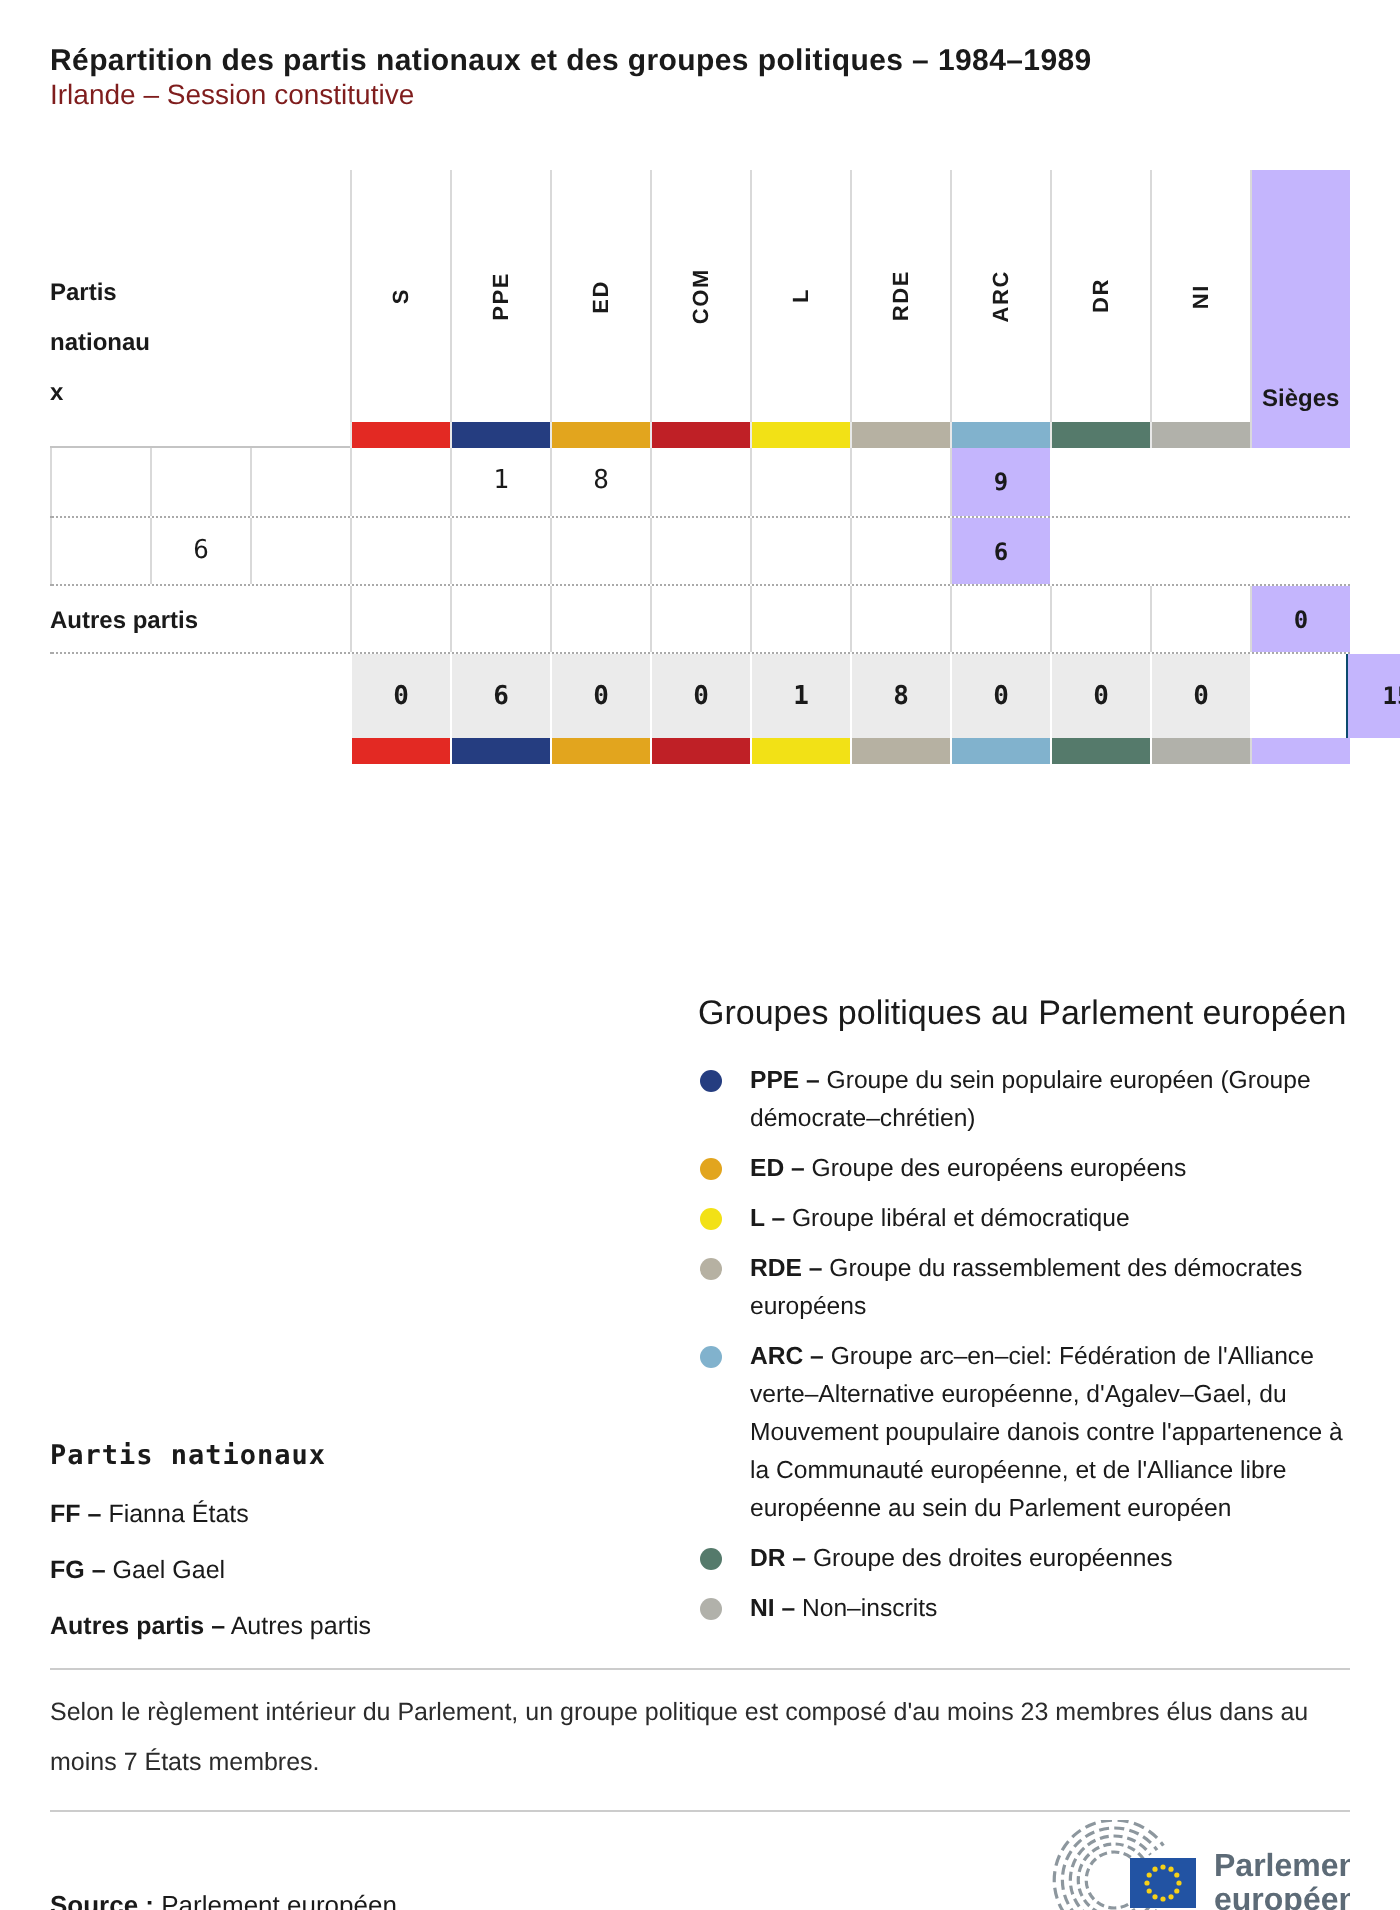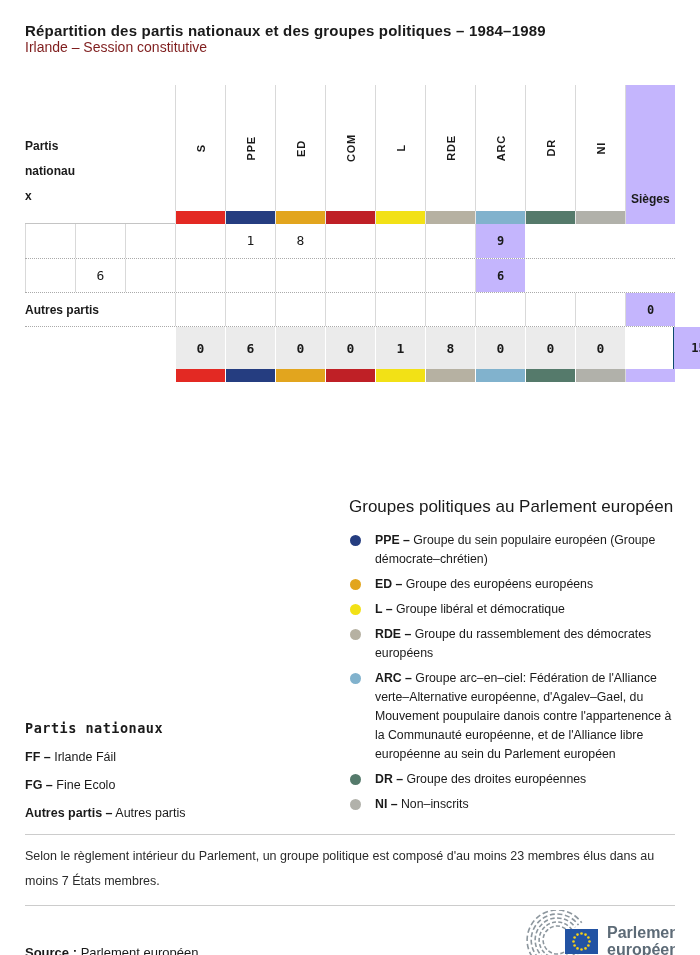--- a/index.html
+++ b/index.html
@@ -196,22 +196,22 @@
       <div class="c-val" style="background-color: rgb(129, 178, 205);"></div>
       <div class="c-val" style="background-color: rgb(85, 122, 107);"></div>
       <div class="c-val" style="background-color: rgb(177, 177, 170);"></div>
       <div class="c-seats"></div>
     </div>
   </div>
 
   <div class="legend">
     <div class="legend-left">
       <h3>Partis nationaux</h3>
-      <div class="np-item"><b>FF –</b> <span>Irlande Fáil</span></div>
-      <div class="np-item"><b>FG –</b> <span>Fine Ecolo</span></div>
+      <div class="np-item"><b>FF –</b> <span>Fianna États</span></div>
+      <div class="np-item"><b>FG –</b> <span>Gael Gael</span></div>
       <div class="np-item"><b>Autres partis –</b> <span>Autres partis</span></div>
     </div>
 
     <div class="legend-right">
       <h3>Groupes politiques au Parlement européen</h3>
       <ul class="pg-list">
         <li class="pg-item"><span class="pg-dot" style="background-color: rgb(37, 61, 128);"></span><b>PPE –</b> <span>Groupe du sein populaire européen (Groupe démocrate–chrétien)</span></li>
         <li class="pg-item"><span class="pg-dot" style="background-color: rgb(226, 165, 30);"></span><b>ED –</b> <span>Groupe des européens européens</span></li>
         <li class="pg-item"><span class="pg-dot" style="background-color: rgb(242, 225, 22);"></span><b>L –</b> <span>Groupe libéral et démocratique</span></li>
         <li class="pg-item"><span class="pg-dot" style="background-color: rgb(182, 177, 162);"></span><b>RDE –</b> <span>Groupe du rassemblement des démocrates européens</span></li>

